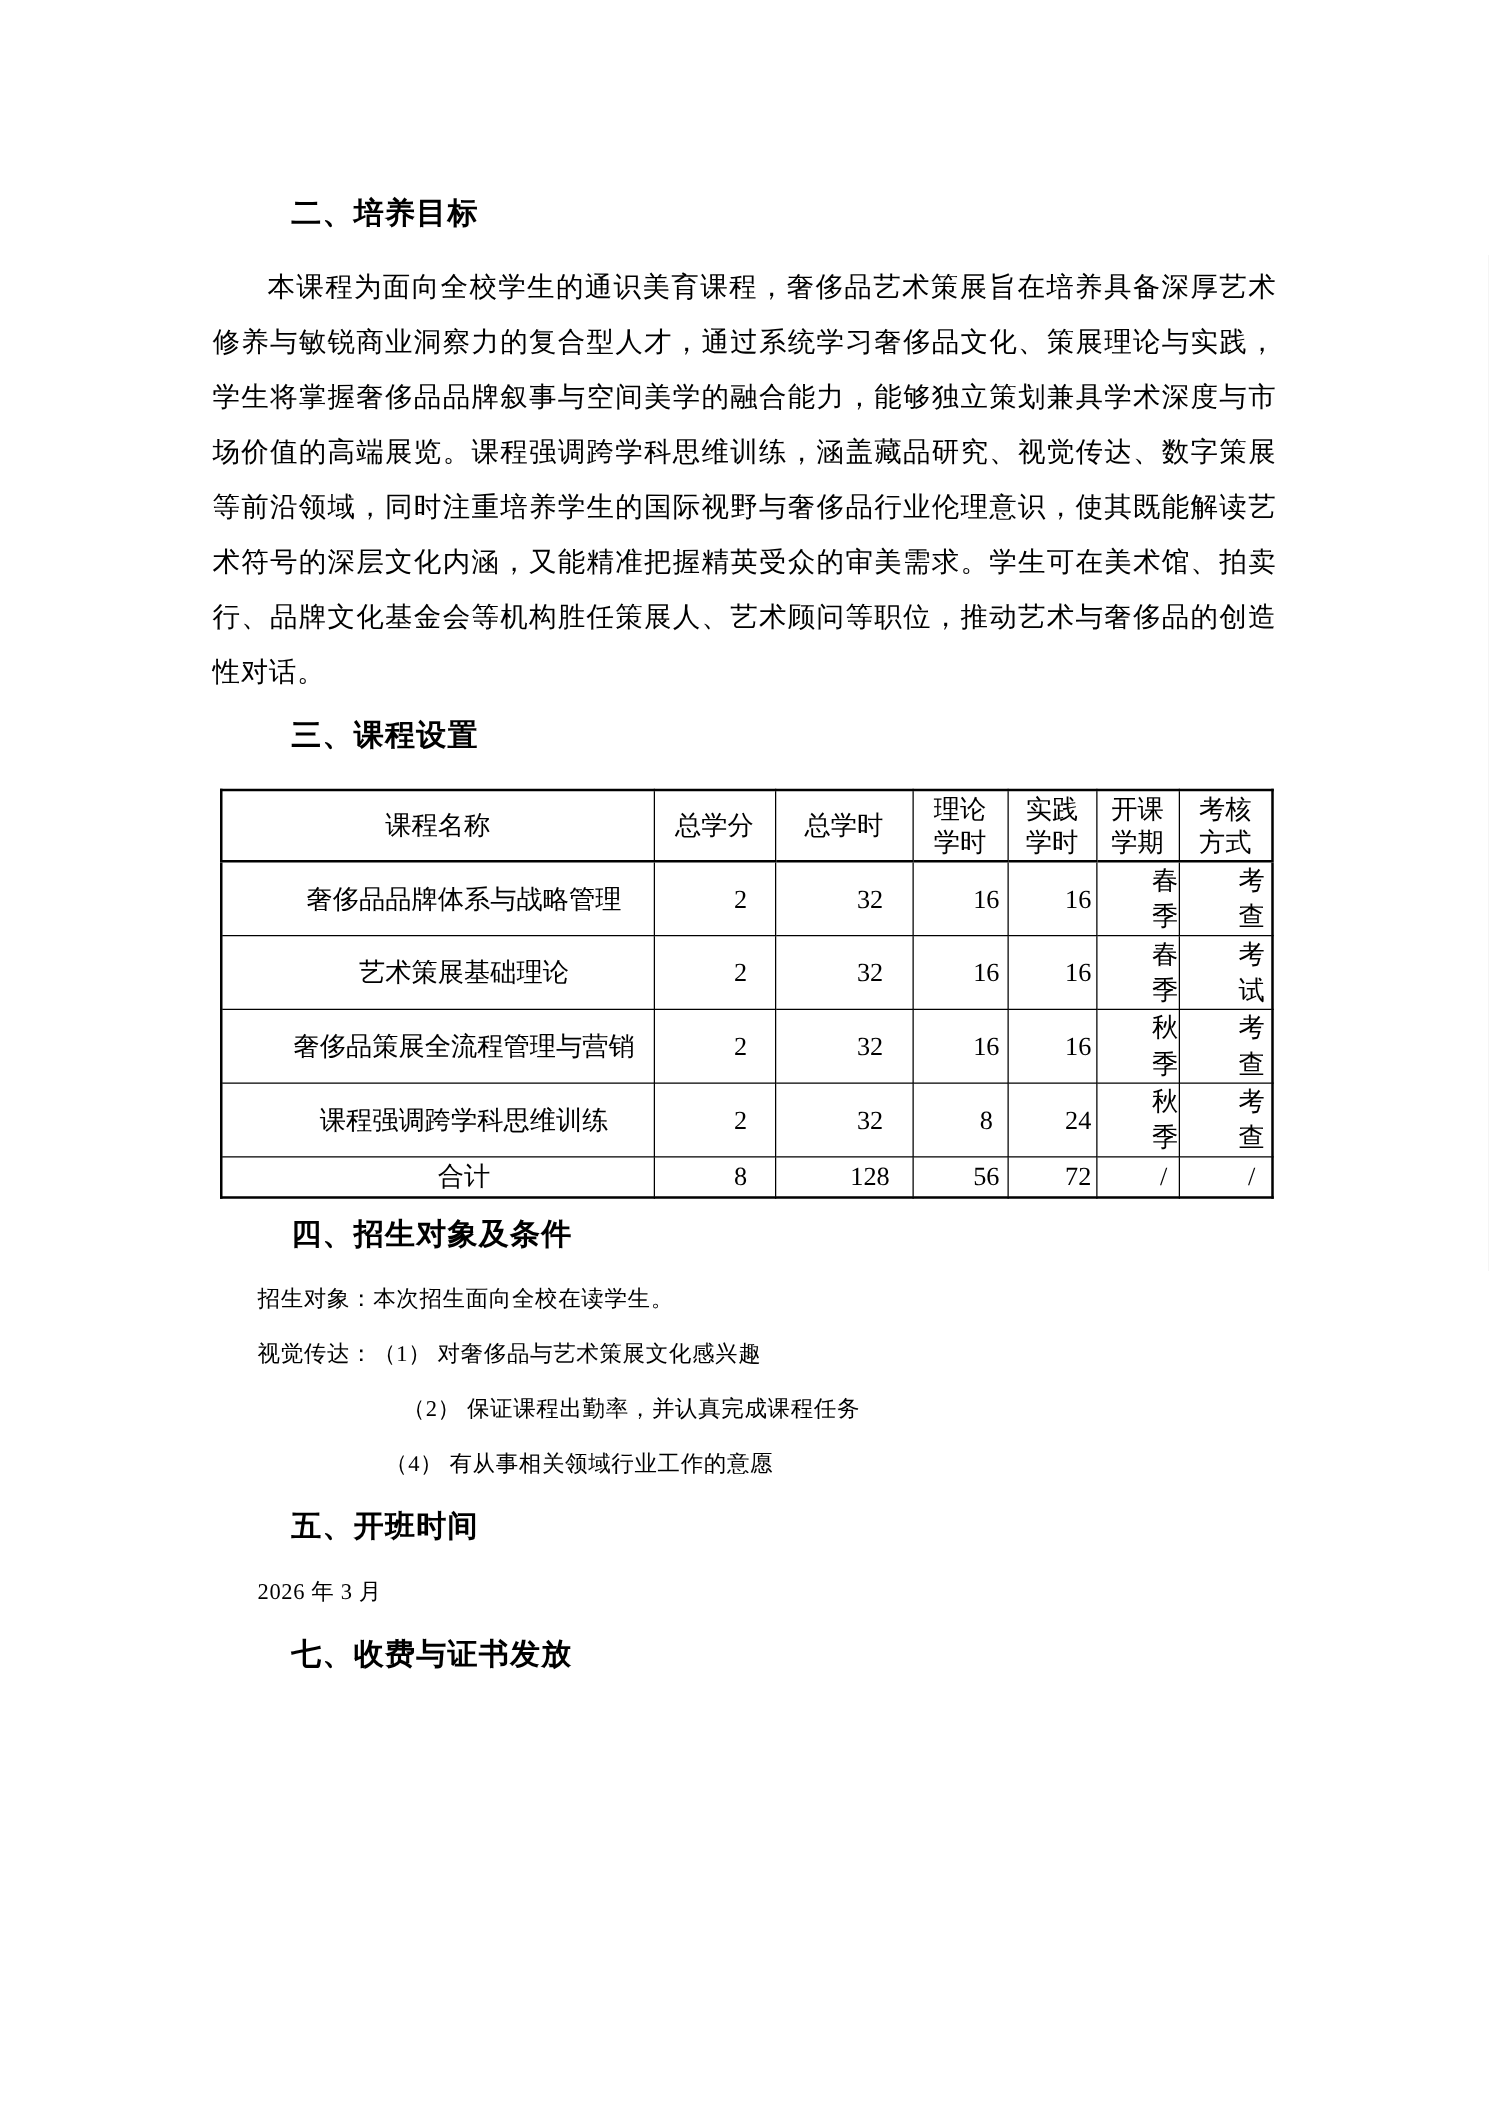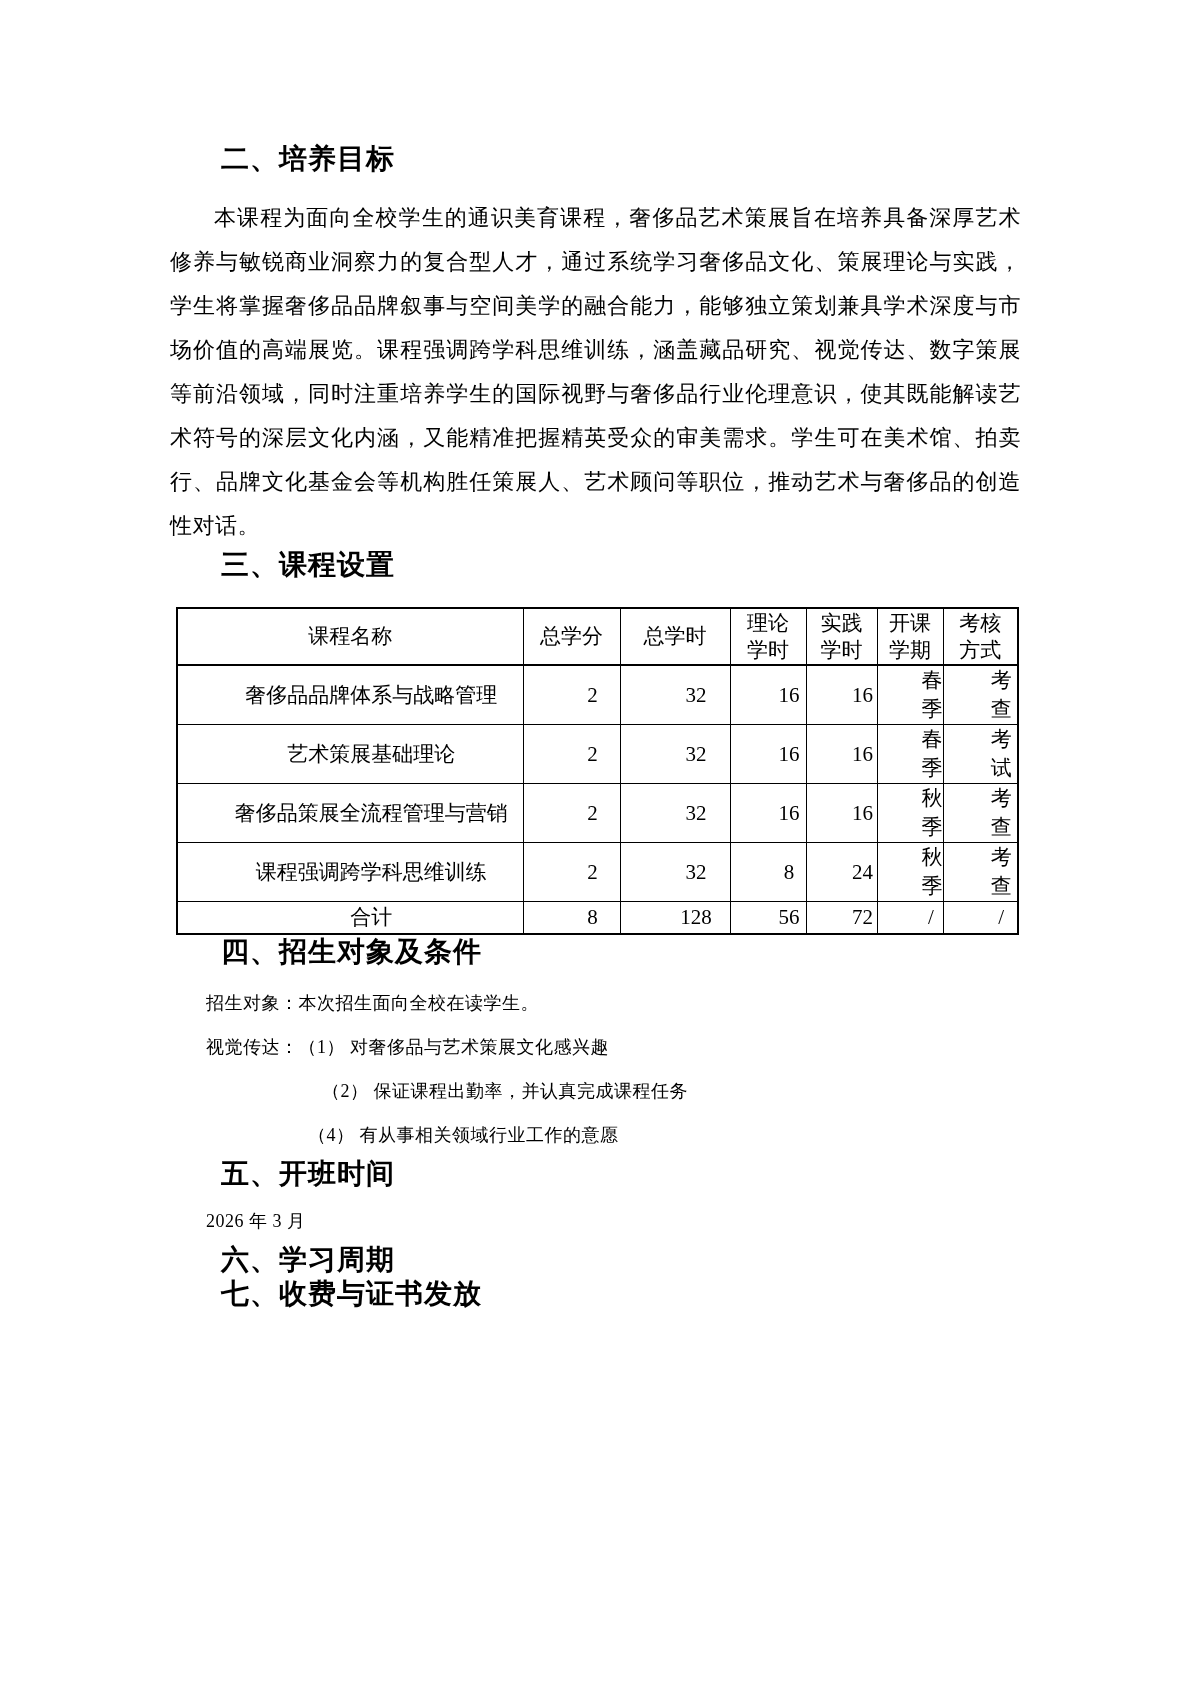--- a/index.html
+++ b/index.html
@@ -16,23 +16,23 @@
     overflow: hidden;
     color: #000000;
     font-family: "Liberation Serif", "DejaVu Serif", serif;
   }
   .content {
     padding: 142px 170px 0 170px;
   }
   h2.sec-heading {
     font-family: "Liberation Sans", "DejaVu Sans", sans-serif;
     font-weight: bold;
-    font-size: 28px;
+    font-size: 24px;
     line-height: 34px;
-    margin: 0;
+    margin: 12px;
     padding-left: 51px;
     letter-spacing: 1px;
   }
   .body-para {
     font-size: 22px;
     line-height: 44px;
     text-align: justify;
     text-indent: 2em;
     margin: 20px 0 0 0;
     letter-spacing: 0.5px;
@@ -178,19 +178,18 @@
 
     <p class="line cond-mid">（2） 保证课程出勤率，并认真完成课程任务</p>
 
 
     <p class="line cond-last">（4） 有从事相关领域行业工作的意愿</p>
 
     <h2 class="sec-heading h-start">五、开班时间</h2>
 
     <p class="line indent2 value-line">2026 年 3 月</p>
 
-    <h2 class="sec-heading h-period">六、学习周期</h2>
 
 
     <h2 class="sec-heading h-fees">七、收费与证书发放</h2>
 
   </div>
 </div>
 
 </body></html>

